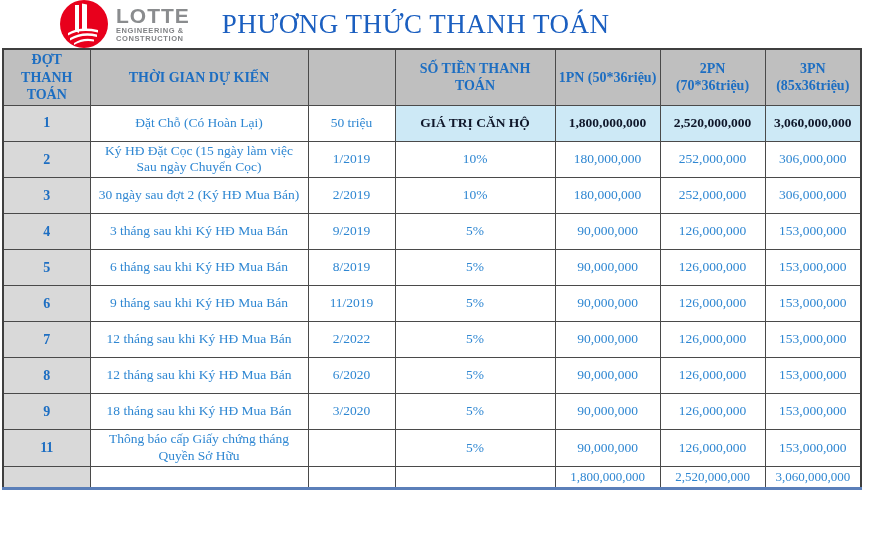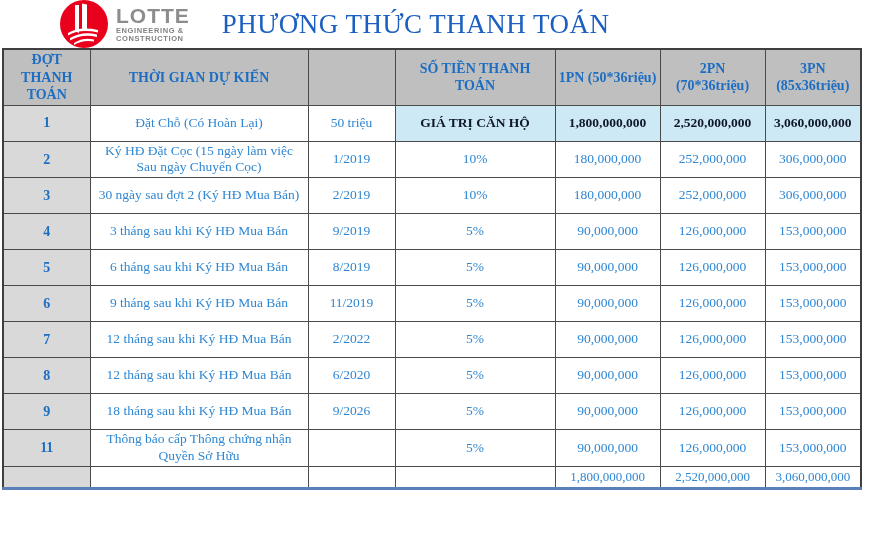--- a/index.html
+++ b/index.html
@@ -147,29 +147,29 @@
           <td>12 tháng sau khi Ký HĐ Mua Bán</td>
           <td>6/2020</td>
           <td>5%</td>
           <td>90,000,000</td>
           <td>126,000,000</td>
           <td>153,000,000</td>
         </tr>
         <tr>
           <td class="c-phase">9</td>
           <td>18 tháng sau khi Ký HĐ Mua Bán</td>
-          <td>9/2026</td>
+          <td>3/2020</td>
           <td>5%</td>
           <td>90,000,000</td>
           <td>126,000,000</td>
           <td>153,000,000</td>
         </tr>
         <tr>
           <td class="c-phase">11</td>
-          <td>Thông báo cấp Thông chứng nhận Quyền Sở Hữu</td>
+          <td>Thông báo cấp Giấy chứng tháng Quyền Sở Hữu</td>
           <td></td>
           <td>5%</td>
           <td>90,000,000</td>
           <td>126,000,000</td>
           <td>153,000,000</td>
         </tr>
         <tr class="r-total">
           <td class="c-phase"></td>
           <td></td>
           <td></td>

